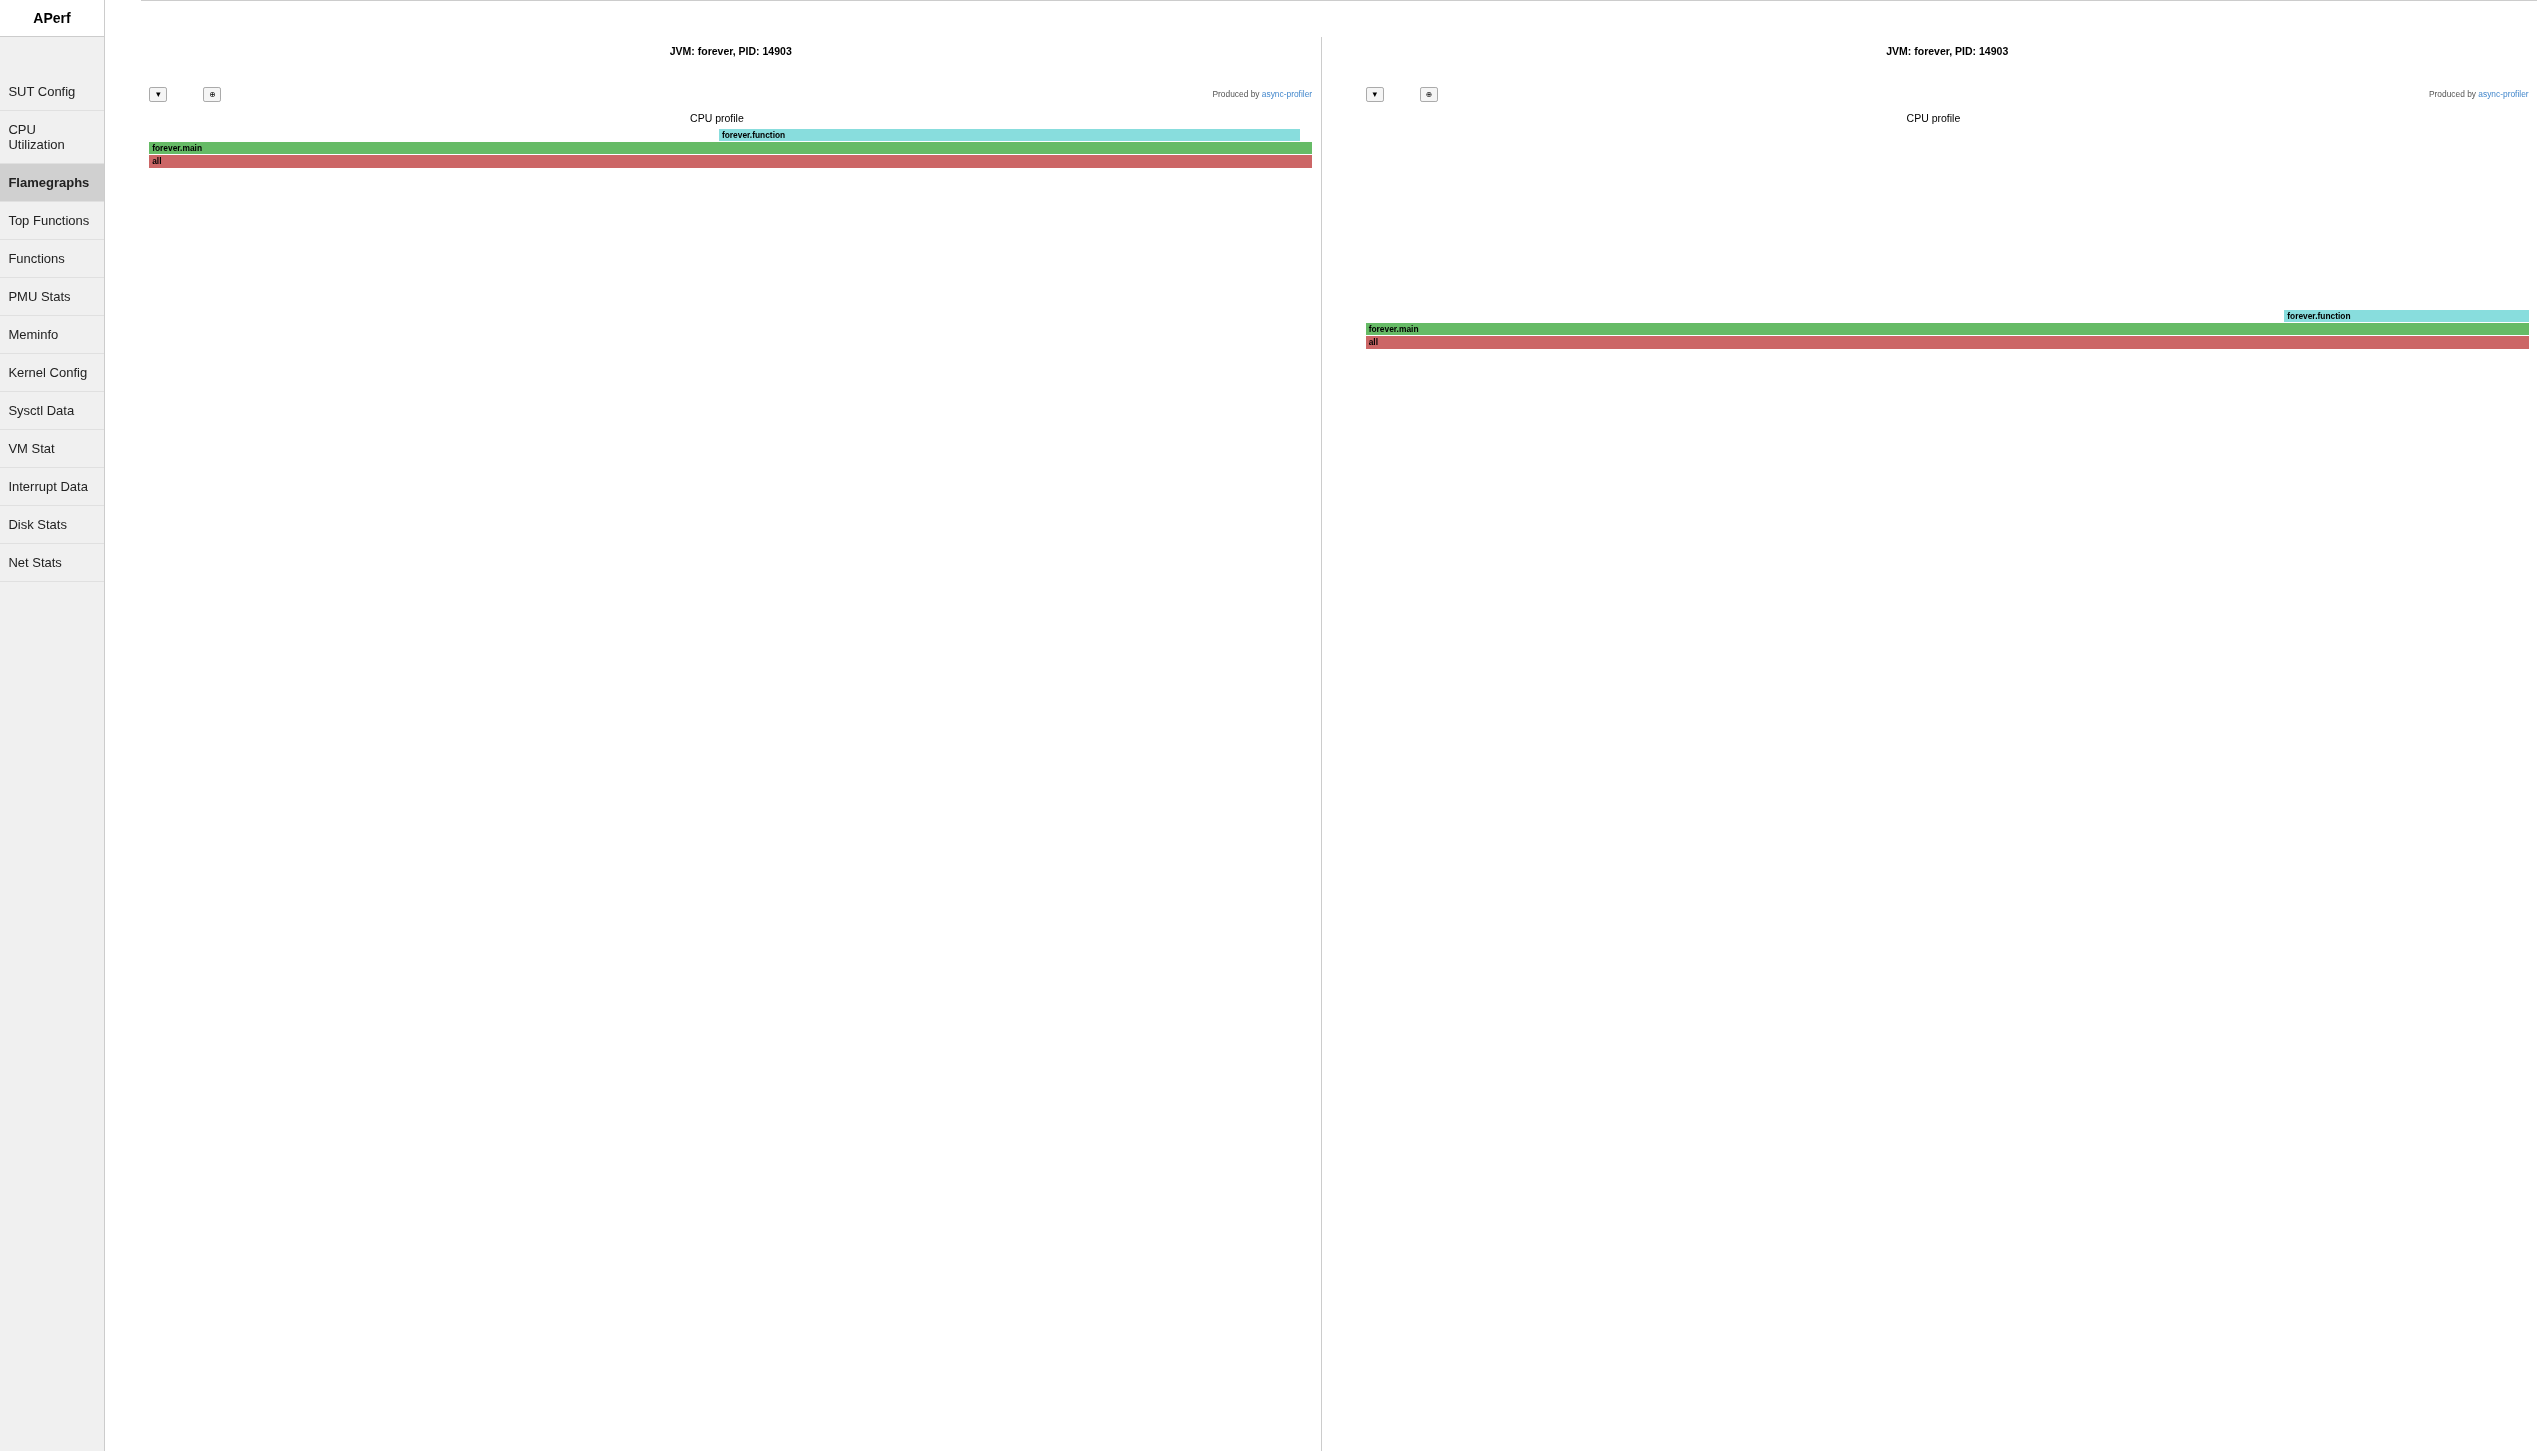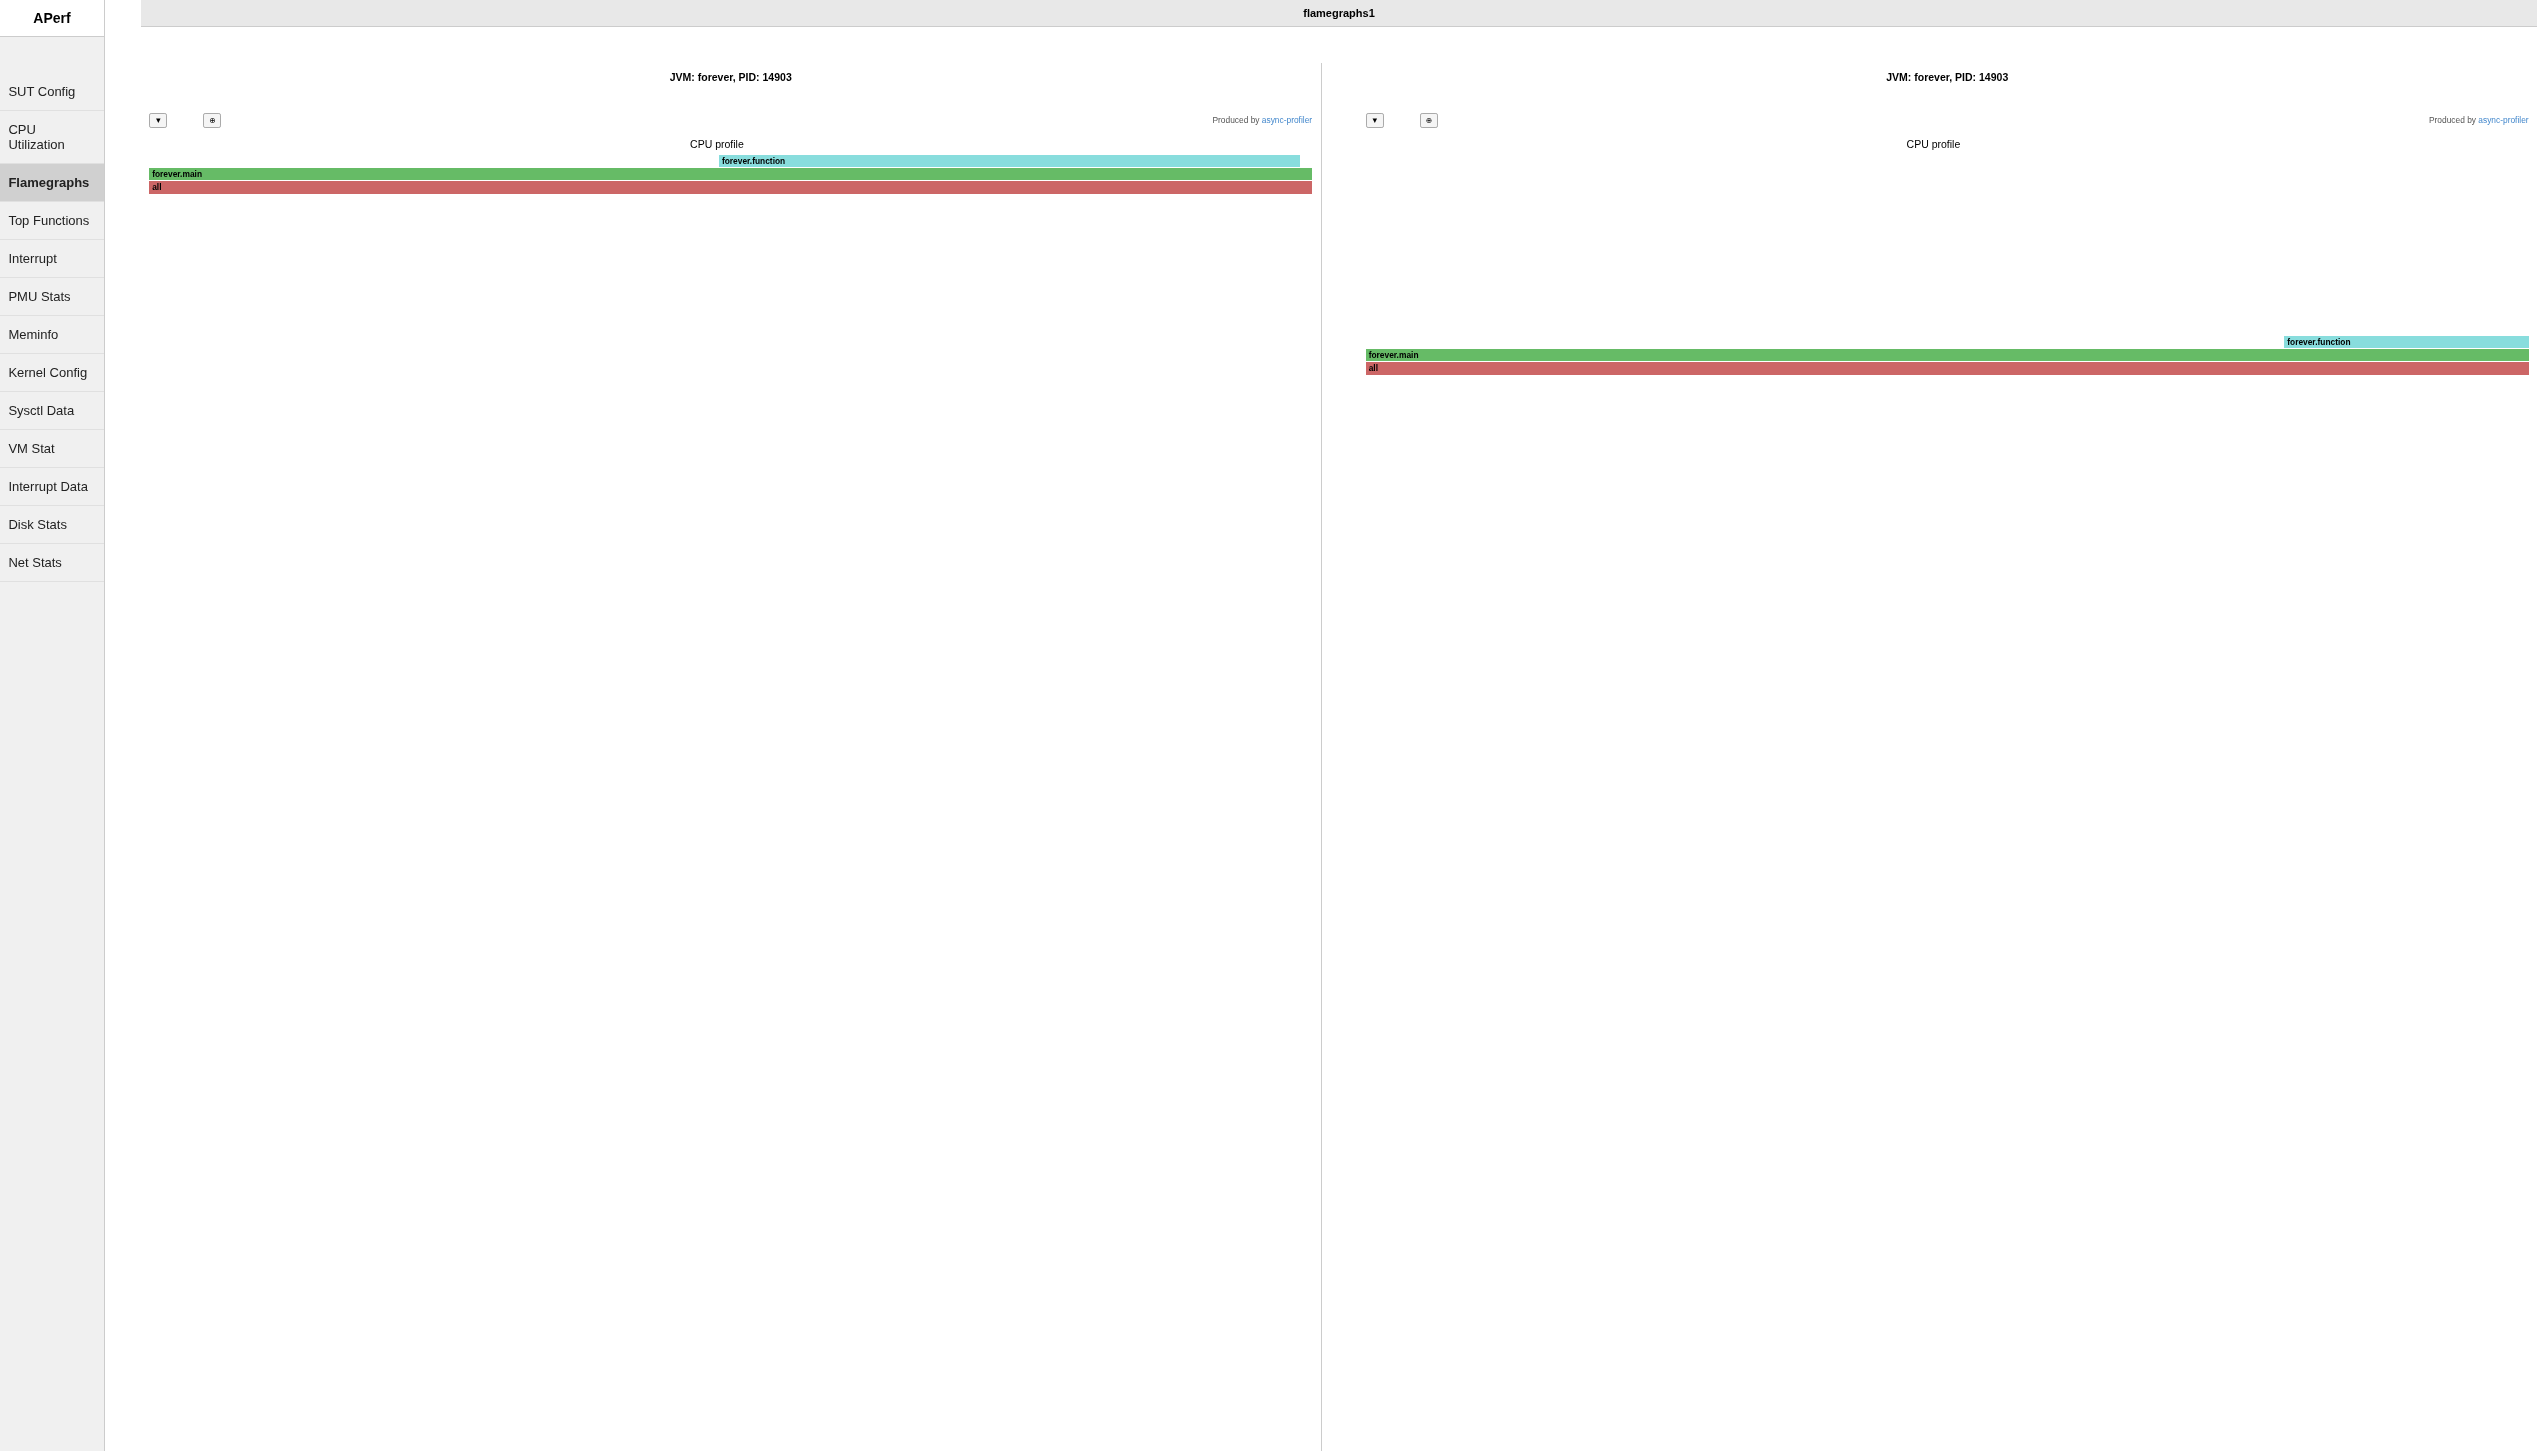--- a/index.html
+++ b/index.html
@@ -149,36 +149,35 @@
 </head>
 <body>
 
 <div id="sidebar">
   <div id="sidebar-title">APerf</div>
   <div id="sidebar-nav">
       <div class="sidebar-item">SUT Config</div>
       <div class="sidebar-item">CPU Utilization</div>
       <div class="sidebar-item active">Flamegraphs</div>
       <div class="sidebar-item">Top Functions</div>
-      <div class="sidebar-item">Interrupt</div>
+      <div class="sidebar-item">Functions</div>
       <div class="sidebar-item">PMU Stats</div>
       <div class="sidebar-item">Meminfo</div>
       <div class="sidebar-item">Kernel Config</div>
       <div class="sidebar-item">Sysctl Data</div>
       <div class="sidebar-item">VM Stat</div>
       <div class="sidebar-item">Interrupt Data</div>
       <div class="sidebar-item">Disk Stats</div>
       <div class="sidebar-item">Net Stats</div>
     </div>
 </div>
 
 <div id="main">
 
   <div id="header-row">
-    <div class="panel-header">flamegraphs1</div>
   </div>
 
 
   <div id="content-area">
 
     <div class="flamegraph-panel">
       <div class="jvm-title">JVM: forever, PID: 14903</div>
 
       <div class="toolbar-row">
         <div class="flame-tool-btn">▼</div>

